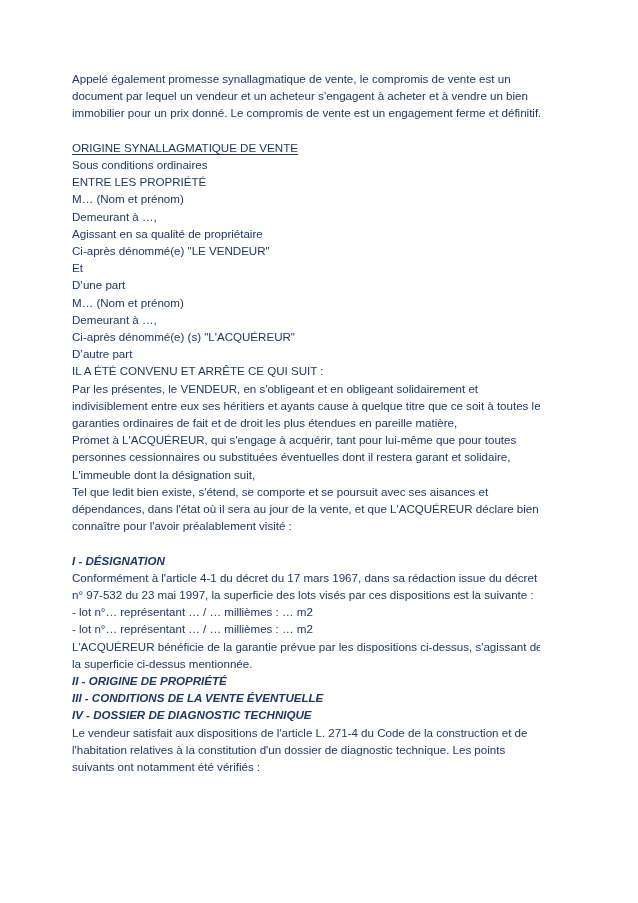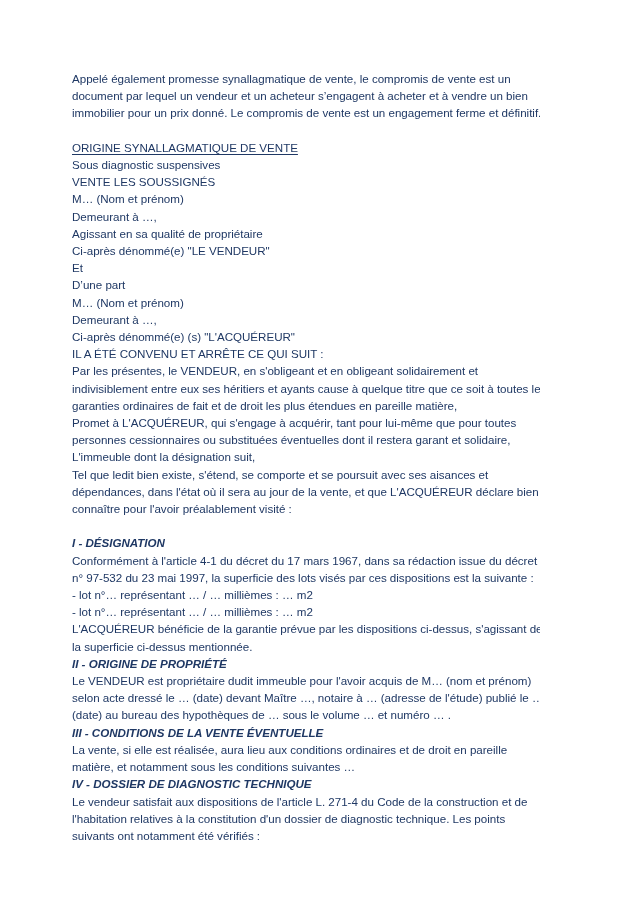--- a/index.html
+++ b/index.html
@@ -56,42 +56,43 @@
 
 <div class="page">
   <div class="doc-body">
 
     <p class="para">Appelé également promesse synallagmatique de vente, le compromis de vente est un document par lequel un vendeur et un acheteur s’engagent à acheter et à vendre un bien immobilier pour un prix donné. Le compromis de vente est un engagement ferme et définitif.</p>
 
     <div class="spacer"></div>
 
     <p class="para heading-underline">ORIGINE SYNALLAGMATIQUE DE VENTE</p>
 
-    <p class="para">Sous diagnostic suspensives</p>
+    <p class="para">Sous conditions ordinaires</p>
 
-    <p class="para">VENTE LES SOUSSIGNÉS</p>
+    <p class="para">ENTRE LES PROPRIÉTÉ</p>
 
     <p class="para">M… (Nom et prénom)</p>
 
     <p class="para">Demeurant à …,</p>
 
     <p class="para">Agissant en sa qualité de propriétaire</p>
 
     <p class="para">Ci-après dénommé(e) "LE VENDEUR"</p>
 
     <p class="para">Et</p>
 
     <p class="para">D’une part</p>
 
     <p class="para">M… (Nom et prénom)</p>
 
     <p class="para">Demeurant à …,</p>
 
     <p class="para">Ci-après dénommé(e) (s) "L'ACQUÉREUR"</p>
 
+    <p class="para">D’autre part</p>
 
     <p class="para">IL A ÉTÉ CONVENU ET ARRÊTE CE QUI SUIT :</p>
 
     <p class="para">Par les présentes, le VENDEUR, en s'obligeant et en obligeant solidairement et indivisiblement entre eux ses héritiers et ayants cause à quelque titre que ce soit à toutes les garanties ordinaires de fait et de droit les plus étendues en pareille matière,</p>
 
     <p class="para">Promet à L'ACQUÉREUR, qui s'engage à acquérir, tant pour lui-même que pour toutes personnes cessionnaires ou substituées éventuelles dont il restera garant et solidaire,</p>
 
     <p class="para">L'immeuble dont la désignation suit,</p>
 
     <p class="para">Tel que ledit bien existe, s'étend, se comporte et se poursuit avec ses aisances et dépendances, dans l'état où il sera au jour de la vente, et que L'ACQUÉREUR déclare bien connaître pour l'avoir préalablement visité :</p>
@@ -103,24 +104,22 @@
     <p class="para">Conformément à l'article 4-1 du décret du 17 mars 1967, dans sa rédaction issue du décret n° 97-532 du 23 mai 1997, la superficie des lots visés par ces dispositions est la suivante :</p>
 
     <p class="para">- lot n°… représentant … / … millièmes : … m2</p>
 
     <p class="para">- lot n°… représentant … / … millièmes : … m2</p>
 
     <p class="para">L'ACQUÉREUR bénéficie de la garantie prévue par les dispositions ci-dessus, s'agissant de la superficie ci-dessus mentionnée.</p>
 
     <p class="para heading-bold">II - ORIGINE DE PROPRIÉTÉ</p>
 
-    <p class="para">Le VENDEUR est propriétaire dudit immeuble pour l'avoir acquis de M… (nom et prénom) selon acte dressé le … (date) devant Maître …, notaire à … (adresse de l'étude) publié le … (date) au bureau des hypothèques de … sous le volume … et numéro … .</p>
 
     <p class="para heading-bold">III - CONDITIONS DE LA VENTE ÉVENTUELLE</p>
 
-    <p class="para">La vente, si elle est réalisée, aura lieu aux conditions ordinaires et de droit en pareille matière, et notamment sous les conditions suivantes …</p>
 
     <p class="para heading-bold">IV - DOSSIER DE DIAGNOSTIC TECHNIQUE</p>
 
     <p class="para">Le vendeur satisfait aux dispositions de l'article L. 271-4 du Code de la construction et de l'habitation relatives à la constitution d'un dossier de diagnostic technique. Les points suivants ont notamment été vérifiés :</p>
 
   </div>
 </div>
 
 </body></html>

